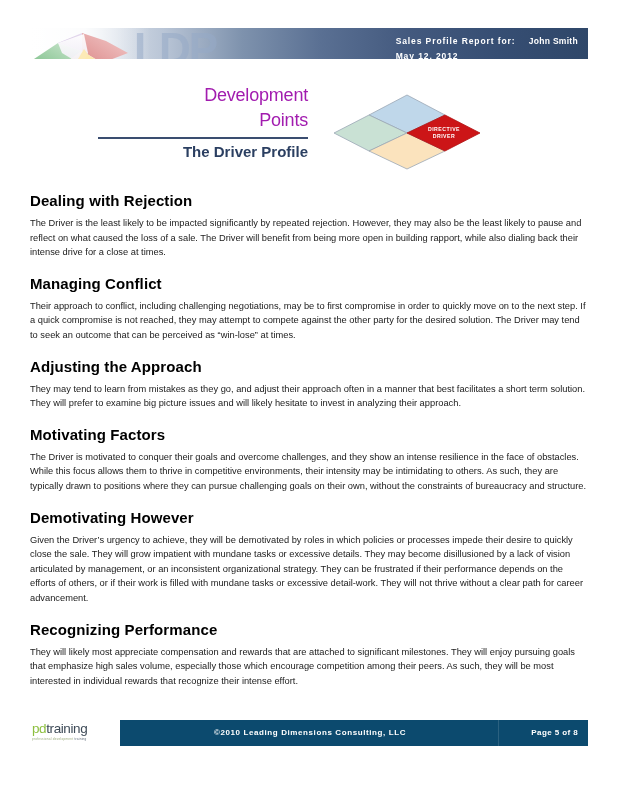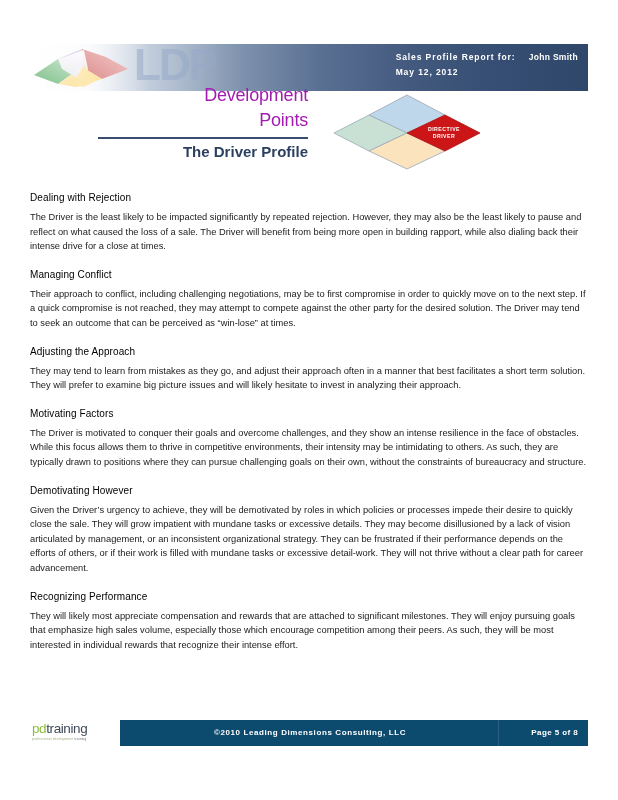--- a/index.html
+++ b/index.html
@@ -19,23 +19,23 @@
   .page {
     position: absolute;
     inset: 0;
     background: #ffffff;
   }
 
   
   .header-band {
     position: absolute;
     left: 30px;
-    top: 44px;
+    top: 28px;
     width: 558px;
-    height: 47px;
+    height: 31px;
     background: linear-gradient(to right,
                 #f4f6f9 0%,
                 #e7ecf2 10%,
                 #b9c5d6 24%,
                 #7e92ad 38%,
                 #5a7093 52%,
                 #43597e 68%,
                 #364e73 84%,
                 #2f4769 100%);
     overflow: hidden;
@@ -124,22 +124,22 @@
   .content {
     position: absolute;
     left: 30px;
     top: 192px;
     width: 558px;
   }
   .section { margin-bottom: 15px; }
   .section:last-child { margin-bottom: 12px; }
   .section h2 {
     margin: 0 0 7px 0;
-    font-size: 10px;
-    font-weight: normal;
+    font-size: 15px;
+    font-weight: bold;
     color: #000000;
     letter-spacing: 0.1px;
   }
   .section p {
     margin: 0;
     font-size: 9.3px;
     line-height: 14.6px;
     color: #1a1a1a;
     text-align: left;
   }

